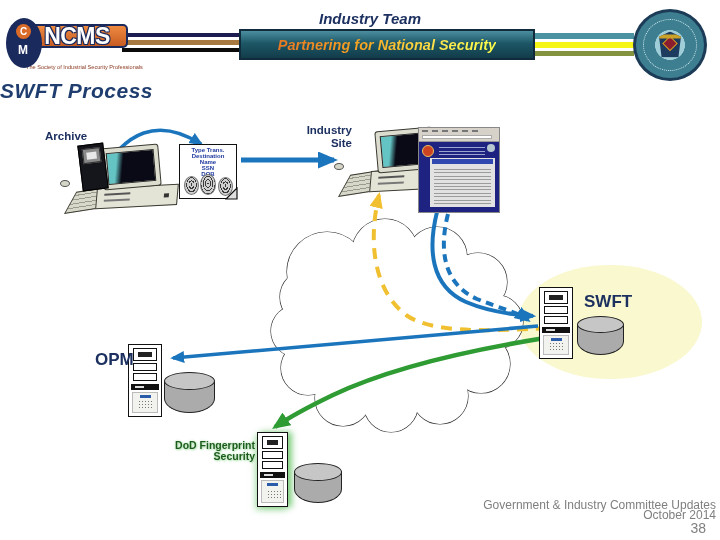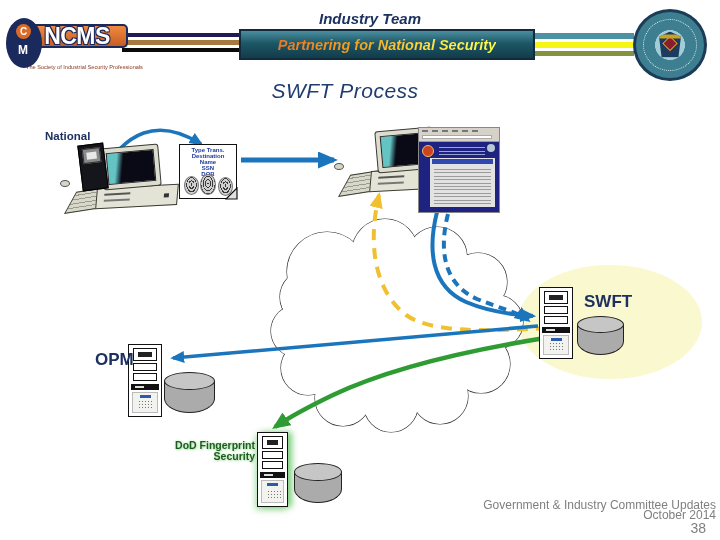--- a/index.html
+++ b/index.html
@@ -44,22 +44,22 @@
   .seal { position:absolute; left:633px; top:9px; width:74px; height:72px; border-radius:50%;
         background:radial-gradient(circle at 50% 50%, #9fcdd8 0 31%, #3d7f91 32% 72%, #2b5f74 73% 100%);
         border:3px solid #1c3b57; box-sizing:border-box; z-index:6; }
   .seal::before { content:""; position:absolute; inset:7px; border-radius:50%; border:1.5px dotted #d9eef2; }
   .seal-emblem { position:absolute; left:50%; top:50%; width:22px; height:26px; transform:translate(-50%,-52%);
         background:#1d3a5f; clip-path:polygon(50% 0,100% 20%,88% 100%,12% 100%,0 20%); }
   .seal-emblem::before { content:""; position:absolute; left:50%; top:46%; width:9px; height:9px;
         transform:translate(-50%,-50%) rotate(45deg); background:#8c1d2f; border:1.5px solid #c9a227; }
   .seal-emblem::after { content:""; position:absolute; left:-5px; right:-5px; top:3px; height:3.5px; background:#c9a227; }
 
-  .slide-title { position:absolute; left:0; top:79px; width:690px; text-align:center; z-index:3;
-        font-size:21px; font-weight:normal; font-style:italic; color:#1f3d6e; letter-spacing:.5px; }
+  .slide-title { position:absolute; left:0; top:79px; width:690px; z-index:3;
+        font-size:21px; font-weight:bold; font-style:italic; color:#1f3d6e; letter-spacing:.5px; }
 
   
   .lab { position:absolute; font-weight:bold; color:#1d3160; z-index:5; }
   .lab-scanner  { left:45px;  top:130px; font-size:11.5px; }
   .lab-industry { left:280px; top:124px; width:72px; text-align:right; font-size:11.5px; line-height:12.5px; }
   .lab-swft     { left:584px; top:292px; font-size:17px; }
   .lab-opm      { left:95px;  top:350px; font-size:17px; }
   .lab-dod      { left:158px; top:440px; width:97px; text-align:right; font-size:10.5px; line-height:11px;
                   color:#1c5c1c; text-shadow:0 0 3px #b6e2b6, 1px 1px 2px #b6e2b6; }
 
@@ -244,21 +244,21 @@
     <div class="pc-mouse"></div>
     <div class="pc-kbd"></div>
     <div class="pc-case"></div>
     <div class="pc-mon">
         <div class="pc-screen"></div>
       </div>
     <div class="scan-dev">
         <div class="scan-dev-top"></div>
       </div>
   </div>
-  <div class="lab lab-scanner">National</div>
+  <div class="lab lab-scanner">Archive</div>
 
   <div class="doc">
     <div class="doc-lines">
       <div>Type Trans.</div>
       <div>Destination</div>
       <div>Name</div>
       <div>SSN</div>
       <div>DOB</div>
     </div>
     <div class="fp fp1"></div>
@@ -271,20 +271,24 @@
   </div>
 
   <div class="pc pc-industry">
     <div class="pc-mouse"></div>
     <div class="pc-kbd"></div>
     <div class="pc-case"></div>
     <div class="pc-mon">
         <div class="pc-screen"></div>
       </div>
   </div>
+  <div class="lab lab-industry">
+    <div>Industry</div>
+    <div>Site</div>
+  </div>
 
   <div class="browser">
     <div class="br-chrome"></div>
     <div class="br-logo"></div>
     <div class="br-sealdot"></div>
     <div class="br-head"></div>
     <div class="br-content">
       <div class="br-bar"></div>
       <div class="br-text"></div>
     </div>

